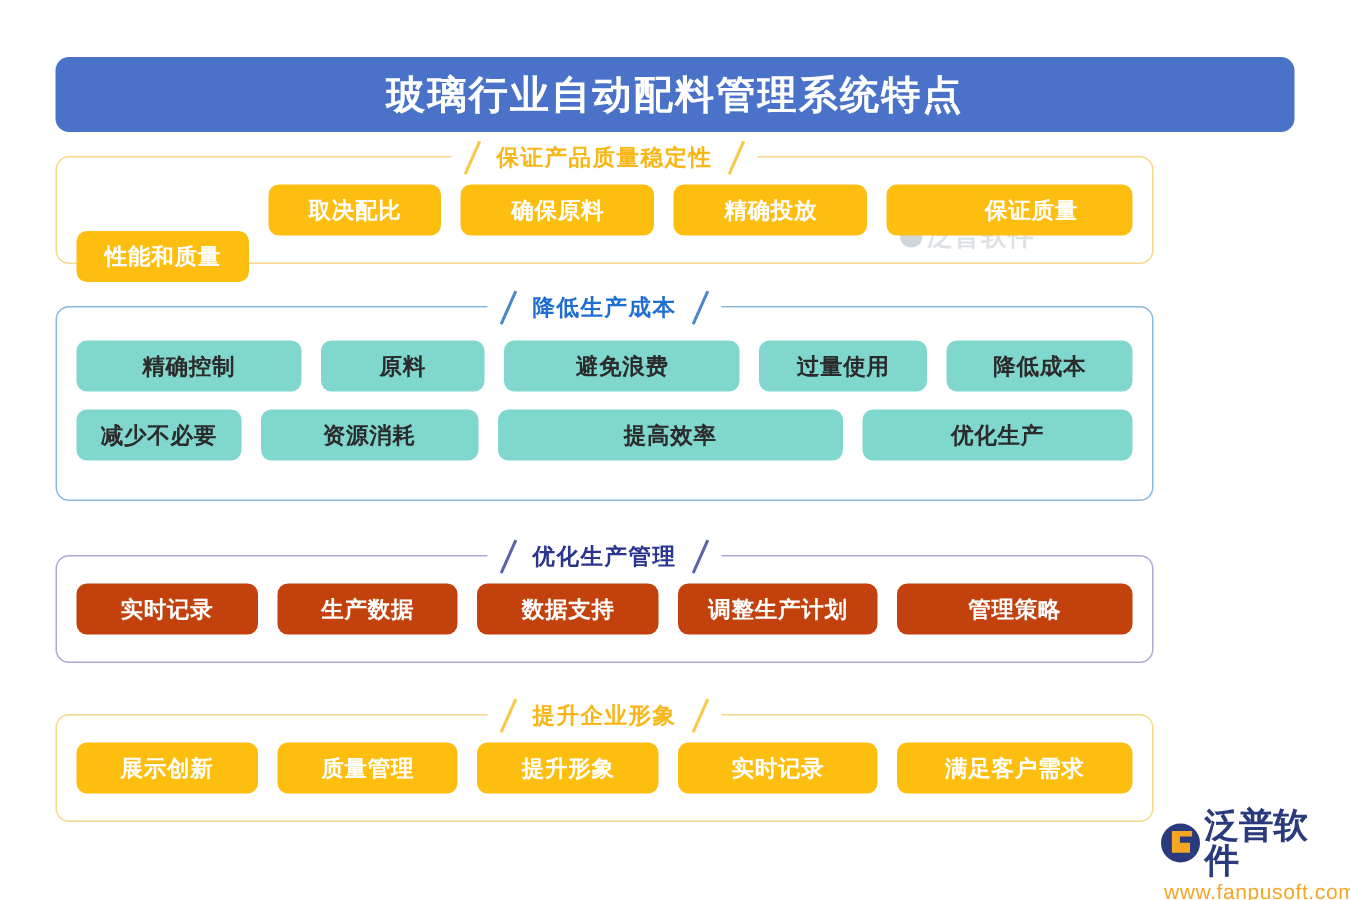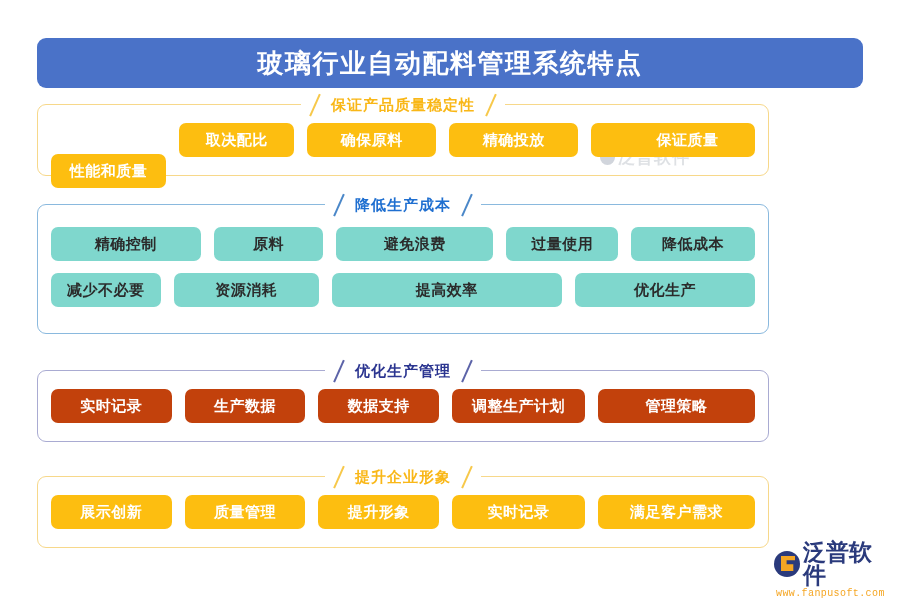--- a/index.html
+++ b/index.html
@@ -212,26 +212,26 @@
     clip-path: polygon(0% 0%, 100% 0%, 100% 28%, 40% 28%, 40% 55%, 88% 55%, 88% 100%, 0% 100%);
   }
   .brand-name {
     font-size: 23px;
     font-weight: bold;
     color: #2a3a7c;
     letter-spacing: 0px;
     line-height: 1;
   }
   .brand-url {
-    font-size: 10px;
+    font-size: 14px;
     color: #f5a623;
     letter-spacing: .4px;
     margin-top: 1px;
     margin-left: 2px;
-    font-family: Liberation Mono, monospace;
+    font-family: Liberation Sans, sans-serif;
   }
 </style>
 </head>
 <body>
 
 <div class="page">
 
   <div class="watermark">
     <span class="wm-mark"></span><span>泛普软件</span>
   </div>

